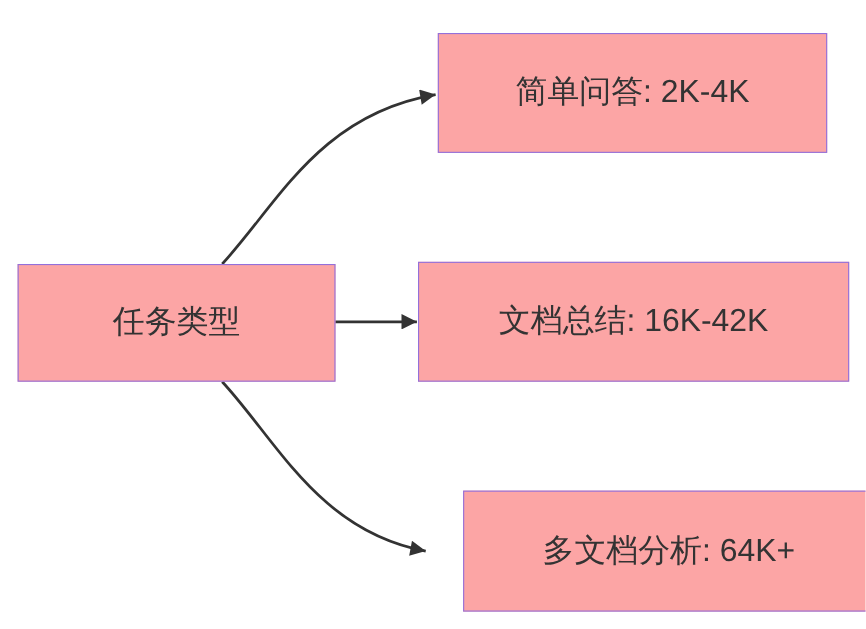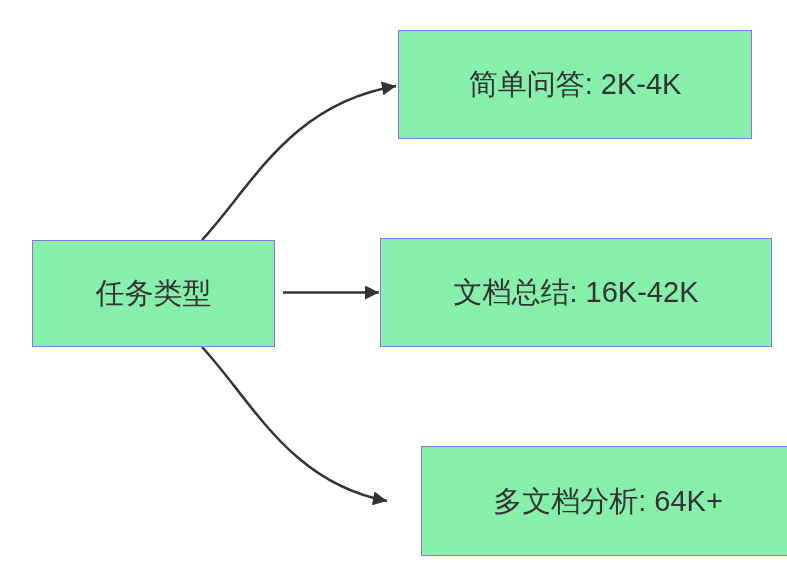--- a/index.html
+++ b/index.html
@@ -24,31 +24,31 @@
     pointer-events: none;
   }
   .edge {
     fill: none;
     stroke: #333333;
     stroke-width: 2.5px;
   }
   .node {
     position: absolute;
     box-sizing: border-box;
-    background: #86efac;
+    background: #fca5a5;
     border: 1.5px solid #9370DB;
     display: flex;
     align-items: center;
     justify-content: center;
     color: #333333;
     font-size: 29px;
     line-height: 1.2;
     white-space: nowrap;
   }
-  .node-root    { left: 32px;  top: 240px; width: 243px; height: 107px; }
+  .node-root    { left: 16px;  top: 240px; width: 289px; height: 107px; }
   .node-top     { left: 398px; top: 30px;  width: 354px; height: 109px; }
   .node-middle  { left: 380px; top: 238px; width: 392px; height: 109px; }
   .node-bottom  { left: 389px; top: 446px; width: 374px; height: 110px; margin-left: 32px; }
 </style>
 </head>
 <body>
 
 <div class="canvas">
 
   <svg class="edges" viewBox="0 0 787 572" xmlns="http://www.w3.org/2000/svg">

